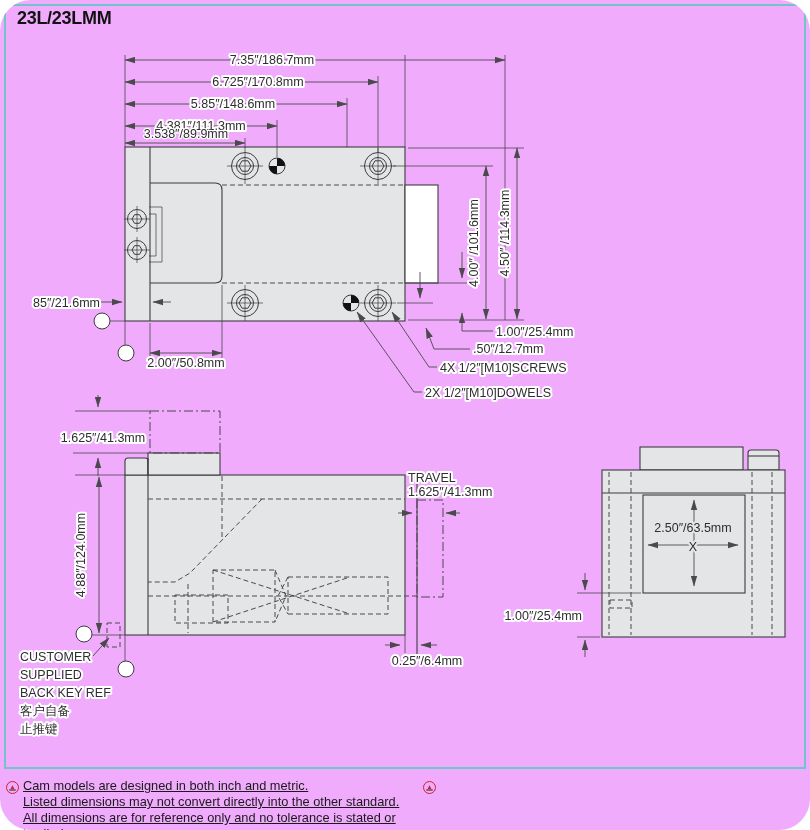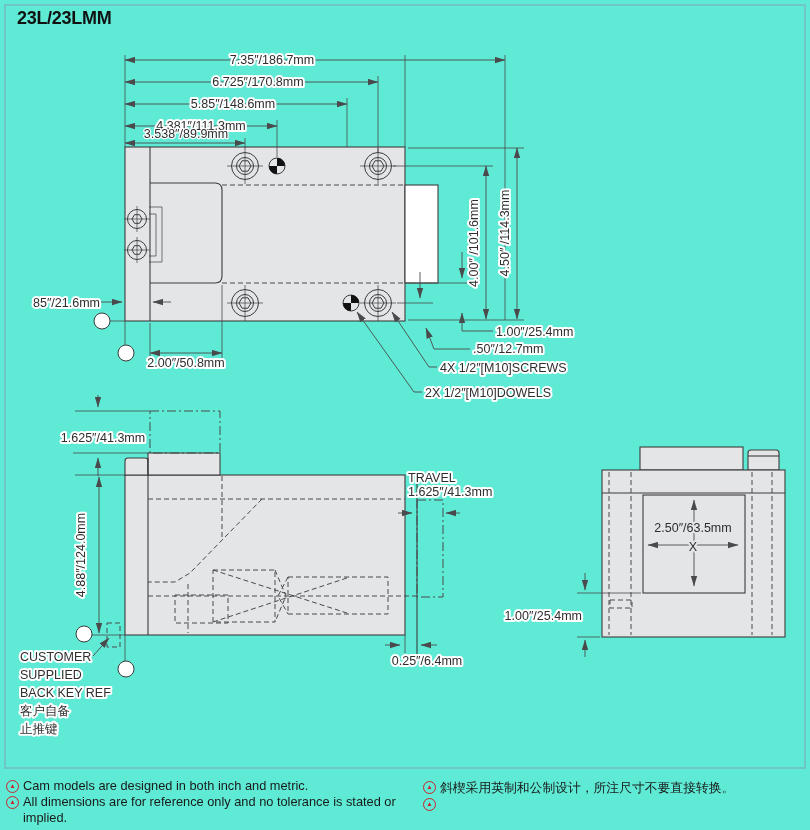--- a/index.html
+++ b/index.html
@@ -1,18 +1,18 @@
 <!DOCTYPE html>
 <html style="--teal: #6fc6c9; --red: #c9242b; --line: #3c3c3e; --gray_fill: #e4e5e7;"><head>
 <meta charset="utf-8">
 <style>
   :root{ --teal:#6fc6c9; --red:#c9242b; --line:#3c3c3e; --gray_fill:#e4e5e7; }
   html,body{margin:0;padding:0;background:#fff;}
-  #page{position:relative;width:810px;height:830px;background:#5eead4;overflow:hidden;
-        font-family:"Liberation Sans",sans-serif;color:#1a1a1a;}
+  #page{position:relative;width:810px;height:830px;background:#f0abfc;overflow:hidden;
+        font-family:"Liberation Sans",sans-serif;color:#1a1a1a;border-radius:31px;}
   #frame{position:absolute;left:4px;top:4px;width:798px;height:761px;border:2px solid var(--teal);}
   #title{position:absolute;left:17px;top:8px;font-size:18px;font-weight:bold;letter-spacing:-.3px;color:#111;}
   svg{position:absolute;left:0;top:0;}
   .body{fill:var(--gray_fill);stroke:var(--line);stroke-width:1.1;}
   .white{fill:#fff;stroke:var(--line);stroke-width:1.1;}
   .ol{fill:none;stroke:var(--line);stroke-width:1.1;}
   .thin{fill:none;stroke:var(--line);stroke-width:.7;}
   .dim{fill:none;stroke:#4a4a4c;stroke-width:.9;}
   .ext{fill:none;stroke:#4a4a4c;stroke-width:.8;}
   .dash{fill:none;stroke:#4a4a4c;stroke-width:1;stroke-dasharray:5 3;}
@@ -20,21 +20,21 @@
   .mk{fill:#4a4a4c;}
   .hole{fill:none;stroke:var(--line);stroke-width:1;}
   .datum{fill:#111;stroke:none;}
   .balloon{fill:#fff;stroke:var(--line);stroke-width:1;}
   .dimtext{font:12.5px "Liberation Sans",sans-serif;fill:#2e2e30;
            paint-order:stroke;stroke:#fff;stroke-width:4px;stroke-linejoin:round;}
   .dimtext-gray{font:12.5px "Liberation Sans",sans-serif;fill:#2e2e30;
            paint-order:stroke;stroke:var(--gray_fill);stroke-width:4px;stroke-linejoin:round;}
   #footer-en{position:absolute;left:6px;top:778px;width:412px;font-size:12.8px;line-height:16px;}
   #footer-zh{position:absolute;left:423px;top:779px;width:382px;font-size:12.8px;line-height:17px;}
-  .noterow{display:flex;align-items:flex-start;}
+  .noterow{display:flex;align-items:flex-end;text-decoration:underline;}
   .warn{flex:0 0 11px;width:11px;height:11px;border:1.2px solid var(--red);border-radius:50%;
         display:flex;align-items:center;justify-content:center;margin:2px 4px 0 0;}
   .warn span{color:var(--red);font-size:6.5px;line-height:1;transform:translateY(-.5px);}
   .spacer{flex:0 0 17px;}
 </style>
 </head>
 <body>
 
 <div id="page">
   <div id="frame"></div>
@@ -215,32 +215,30 @@
   </svg>
 
   <div id="footer-en">
     <div class="noterow">
       <span class="warn">
           <span>▲</span>
         </span>
       <span>Cam models are designed in both inch and metric.</span>
     </div>
     <div class="noterow">
+      <span class="spacer"></span>
+      <span>Listed dimensions may not convert directly into the other standard.</span>
+    </div>
+    <div class="noterow">
       <span class="warn">
           <span>▲</span>
         </span>
       <span>All dimensions are for reference only and no tolerance is stated or implied.</span>
     </div>
   </div>
   <div id="footer-zh">
     <div class="noterow">
       <span class="warn">
           <span>▲</span>
         </span>
-      <span>斜楔采用英制和公制设计，所注尺寸不要直接转换。</span>
-    </div>
-    <div class="noterow">
-      <span class="warn">
-          <span>▲</span>
-        </span>
     </div>
   </div>
 </div>
 
 </body></html>

